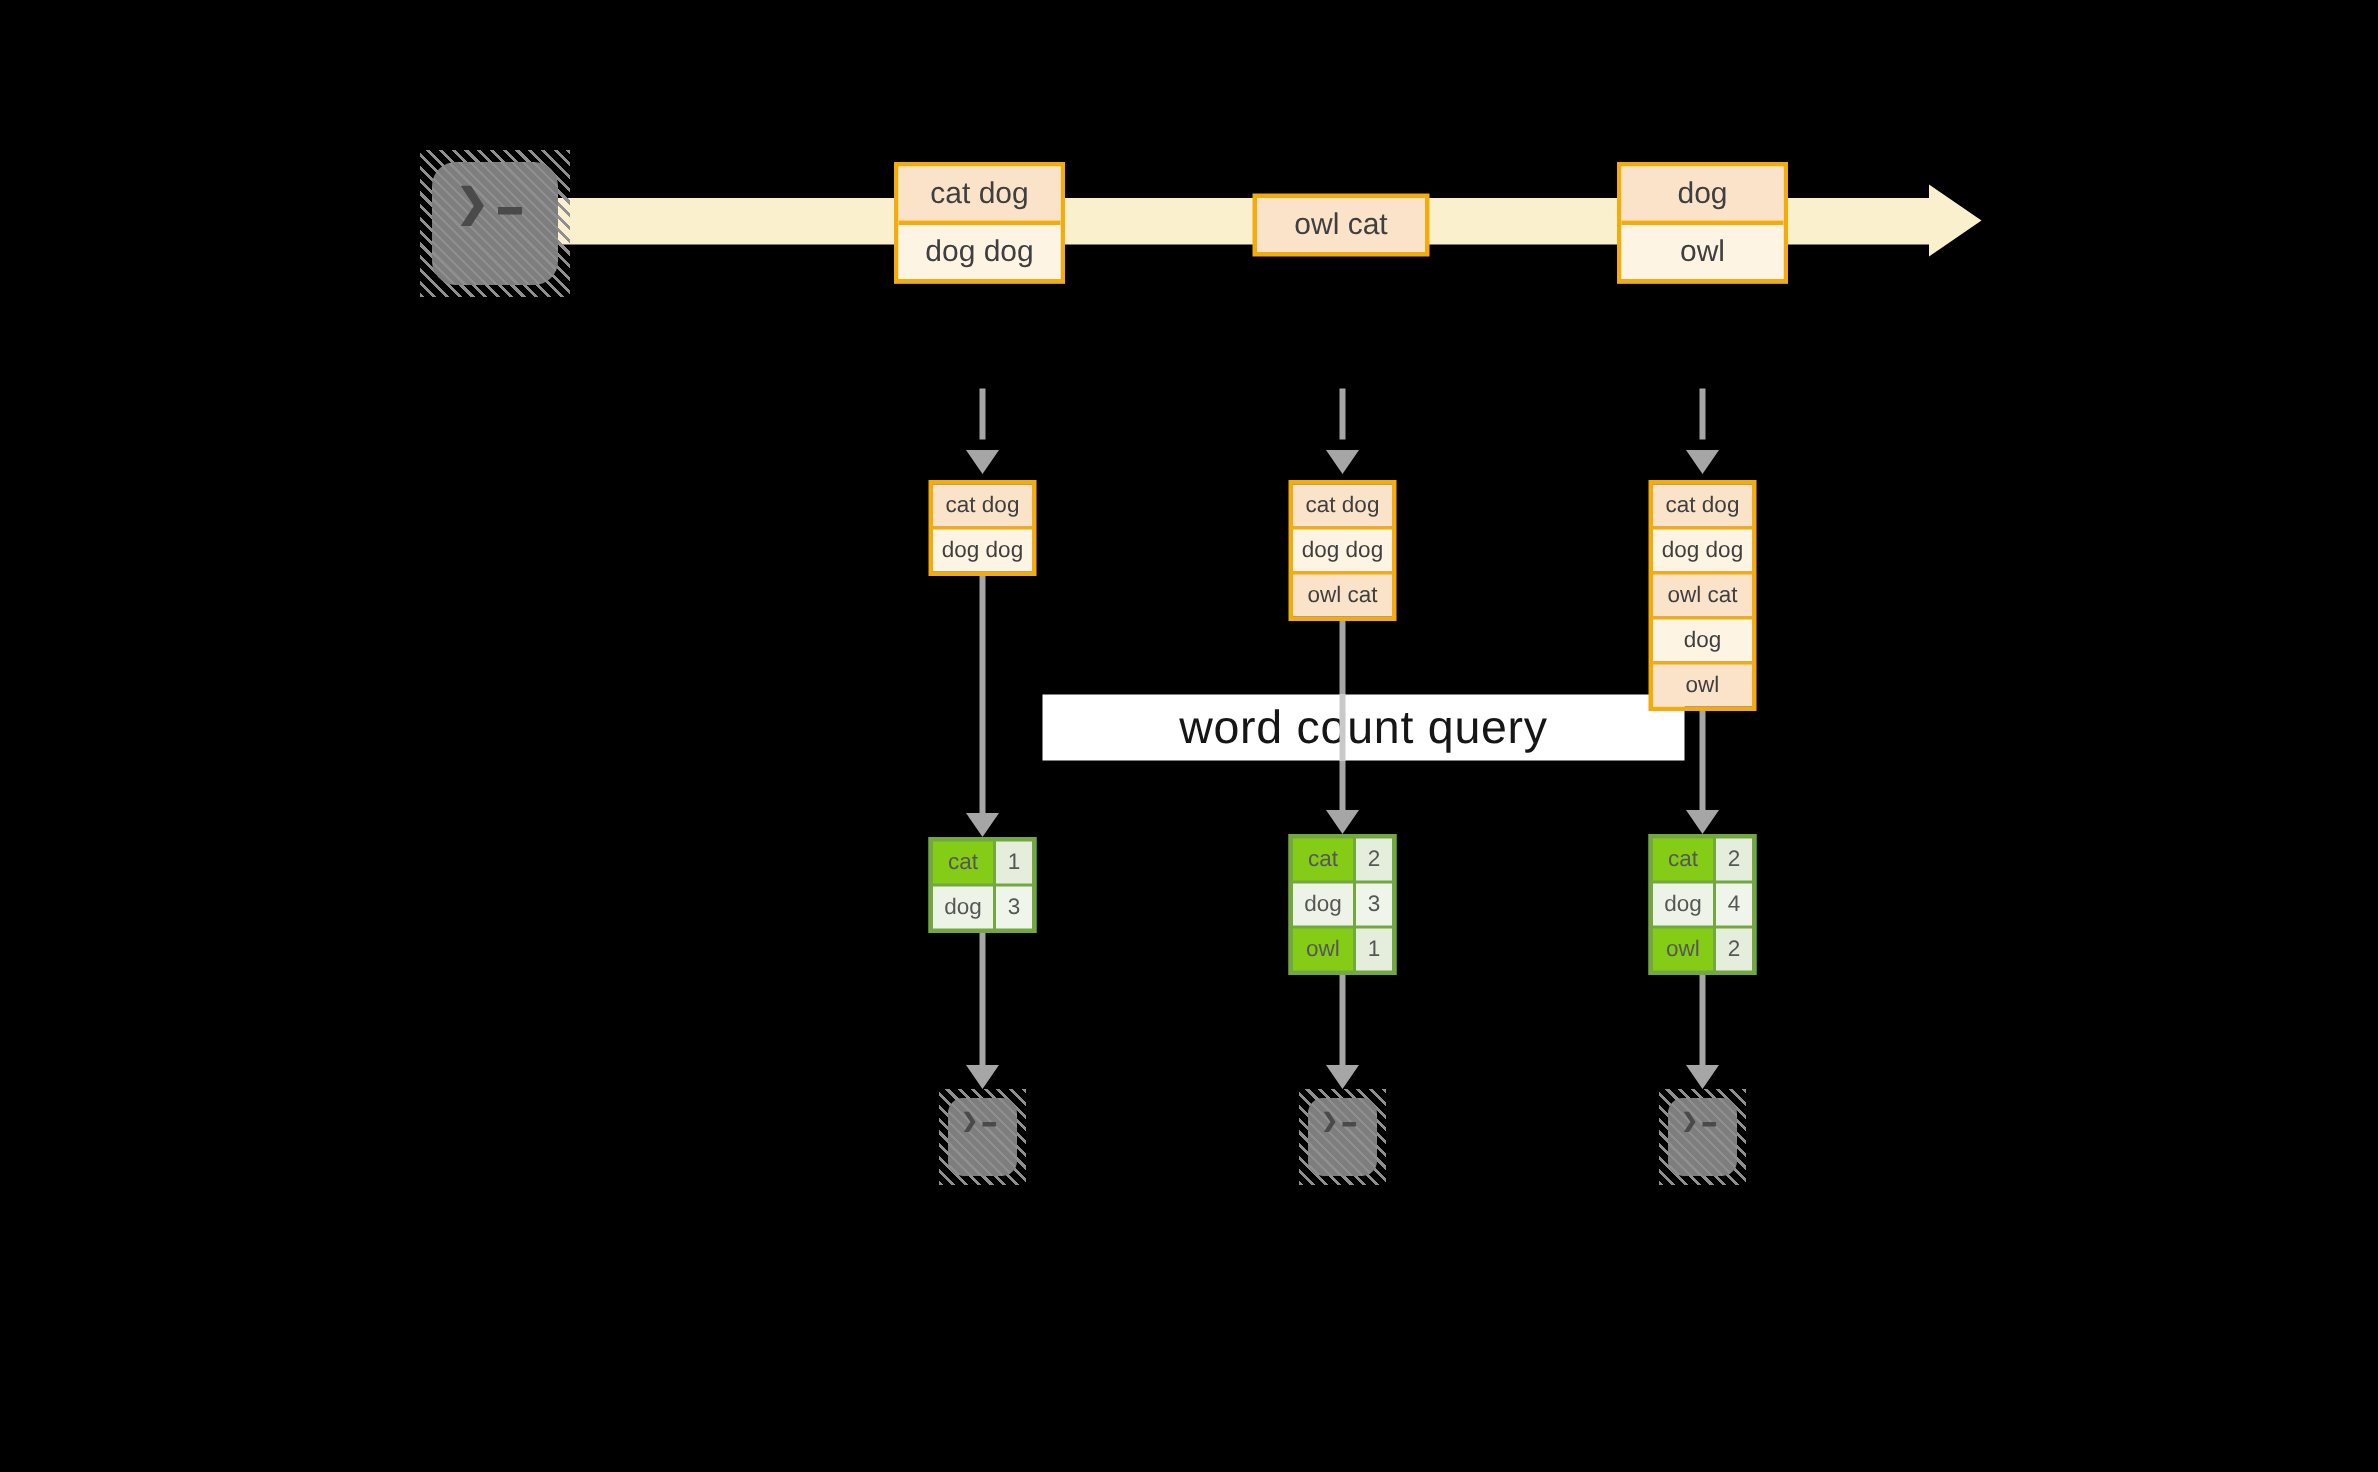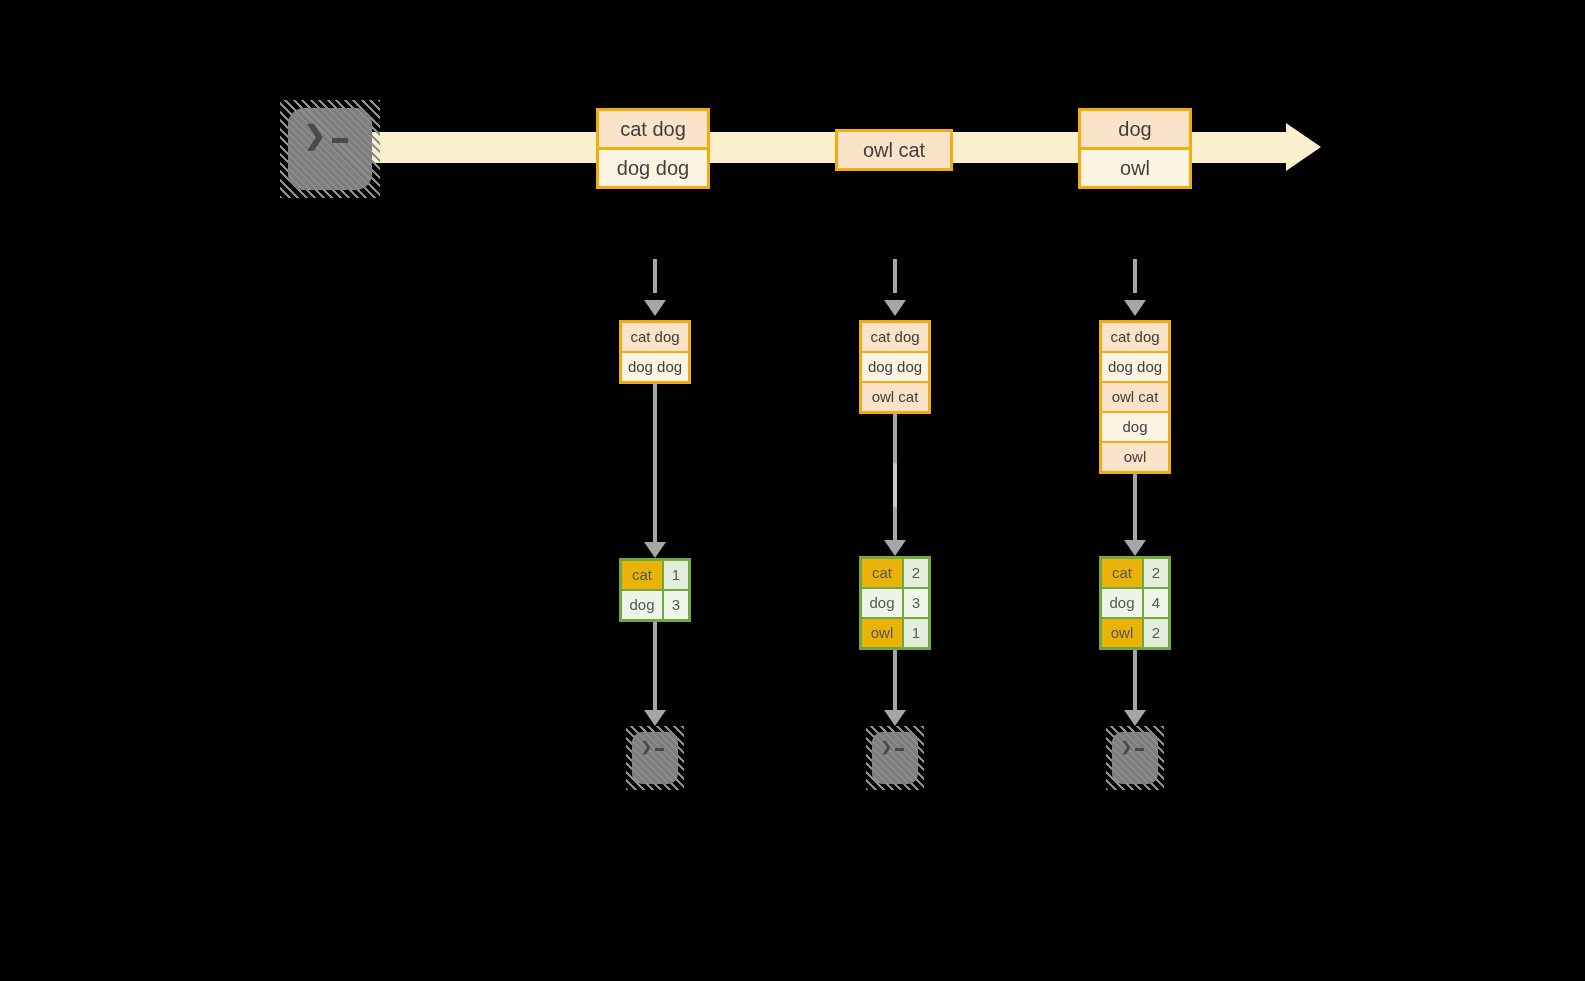--- a/index.html
+++ b/index.html
@@ -42,21 +42,21 @@
   
   .vline{position:absolute;width:4px;background:#A6A6A6;z-index:3;}
   
   .banner{position:absolute;left:695px;top:463px;width:428px;height:44px;background:#FFFFFF;z-index:4;
     text-align:center;line-height:44px;font-size:31px;font-weight:300;color:#161616;letter-spacing:0.5px;}
   .banner-line{position:absolute;left:893px;top:463px;width:4px;height:44px;background:#C9C9C9;z-index:5;}
   
   .gtable{position:absolute;width:72px;border:3px solid #72A83F;background:#72A83F;z-index:6;box-sizing:border-box;
     display:grid;grid-template-columns:40px 24px;gap:2px;}
   .gtable .c{height:28px;line-height:28px;text-align:center;font-size:15px;color:#575757;}
-  .gtable .r0{background:#eab308;}
+  .gtable .r0{background:#84cc16;}
   .gtable .r1{background:#EDF3E7;}
   .gtable .r0.val{background:#E5EEDC;}
   .gtable .r1.val{background:#EFF5EA;}
 </style>
 </head>
 <body>
 
 <div class="canvas">
 
   <div class="stream-band"></div>
@@ -105,20 +105,21 @@
     <div class="row">owl</div>
   </div>
 
   <div class="vline" style="left:653px;top:384px;height:158px;"></div>
   <div class="ahead" style="left:644px;top:542px;"></div>
   <div class="vline" style="left:893px;top:414px;height:126px;"></div>
   <div class="ahead" style="left:884px;top:540px;"></div>
   <div class="vline" style="left:1133px;top:474px;height:66px;"></div>
   <div class="ahead" style="left:1124px;top:540px;"></div>
 
+  <div class="banner">word count query</div>
   <div class="banner-line"></div>
 
   <div class="gtable" style="left:619px;top:558px;">
     <div class="c r0">cat</div>
     <div class="c r0 val">1</div>
     <div class="c r1">dog</div>
     <div class="c r1 val">3</div>
   </div>
   <div class="gtable" style="left:859px;top:556px;">
     <div class="c r0">cat</div>

